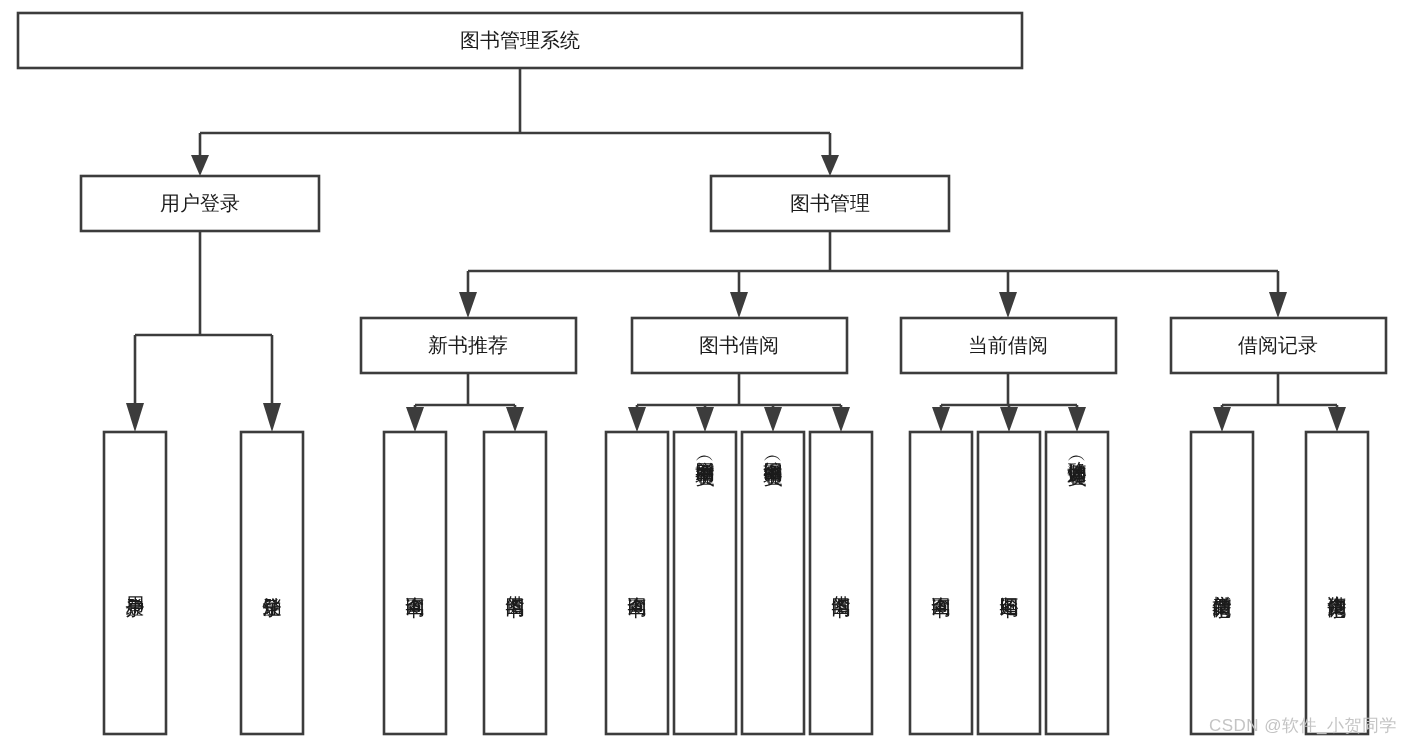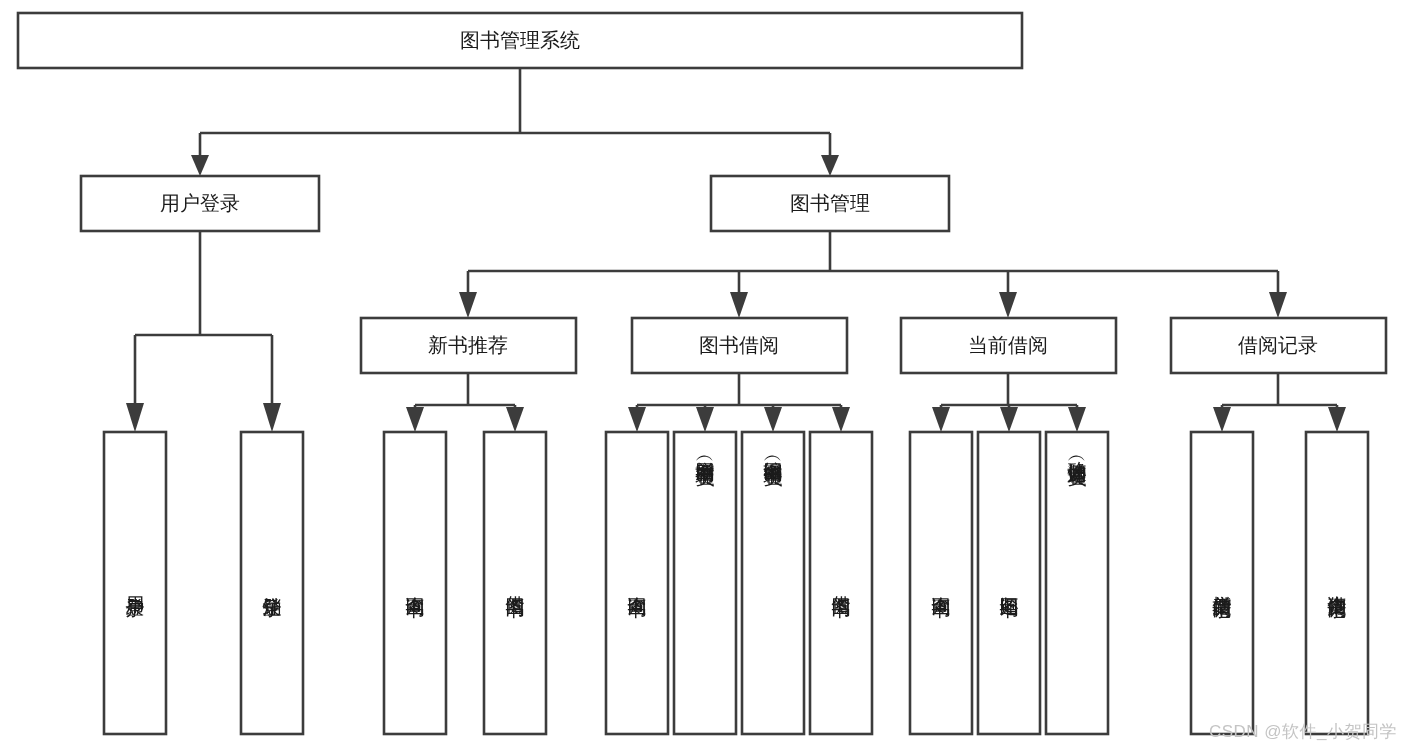--- a/index.html
+++ b/index.html
@@ -61,21 +61,21 @@
     display: flex;
     align-items: center;
     justify-content: center;
     white-space: nowrap;
     user-select: none;
     pointer-events: none;
   }
   .watermark {
     position: absolute;
     right: 8px;
-    bottom: 4px;
+    bottom: 10px;
     font-family: "Liberation Sans", "DejaVu Sans", sans-serif;
     font-size: 17px;
     color: #c4c4c4;
     letter-spacing: 0.5px;
     white-space: nowrap;
     user-select: none;
   }
 </style>
 </head>
 <body>

